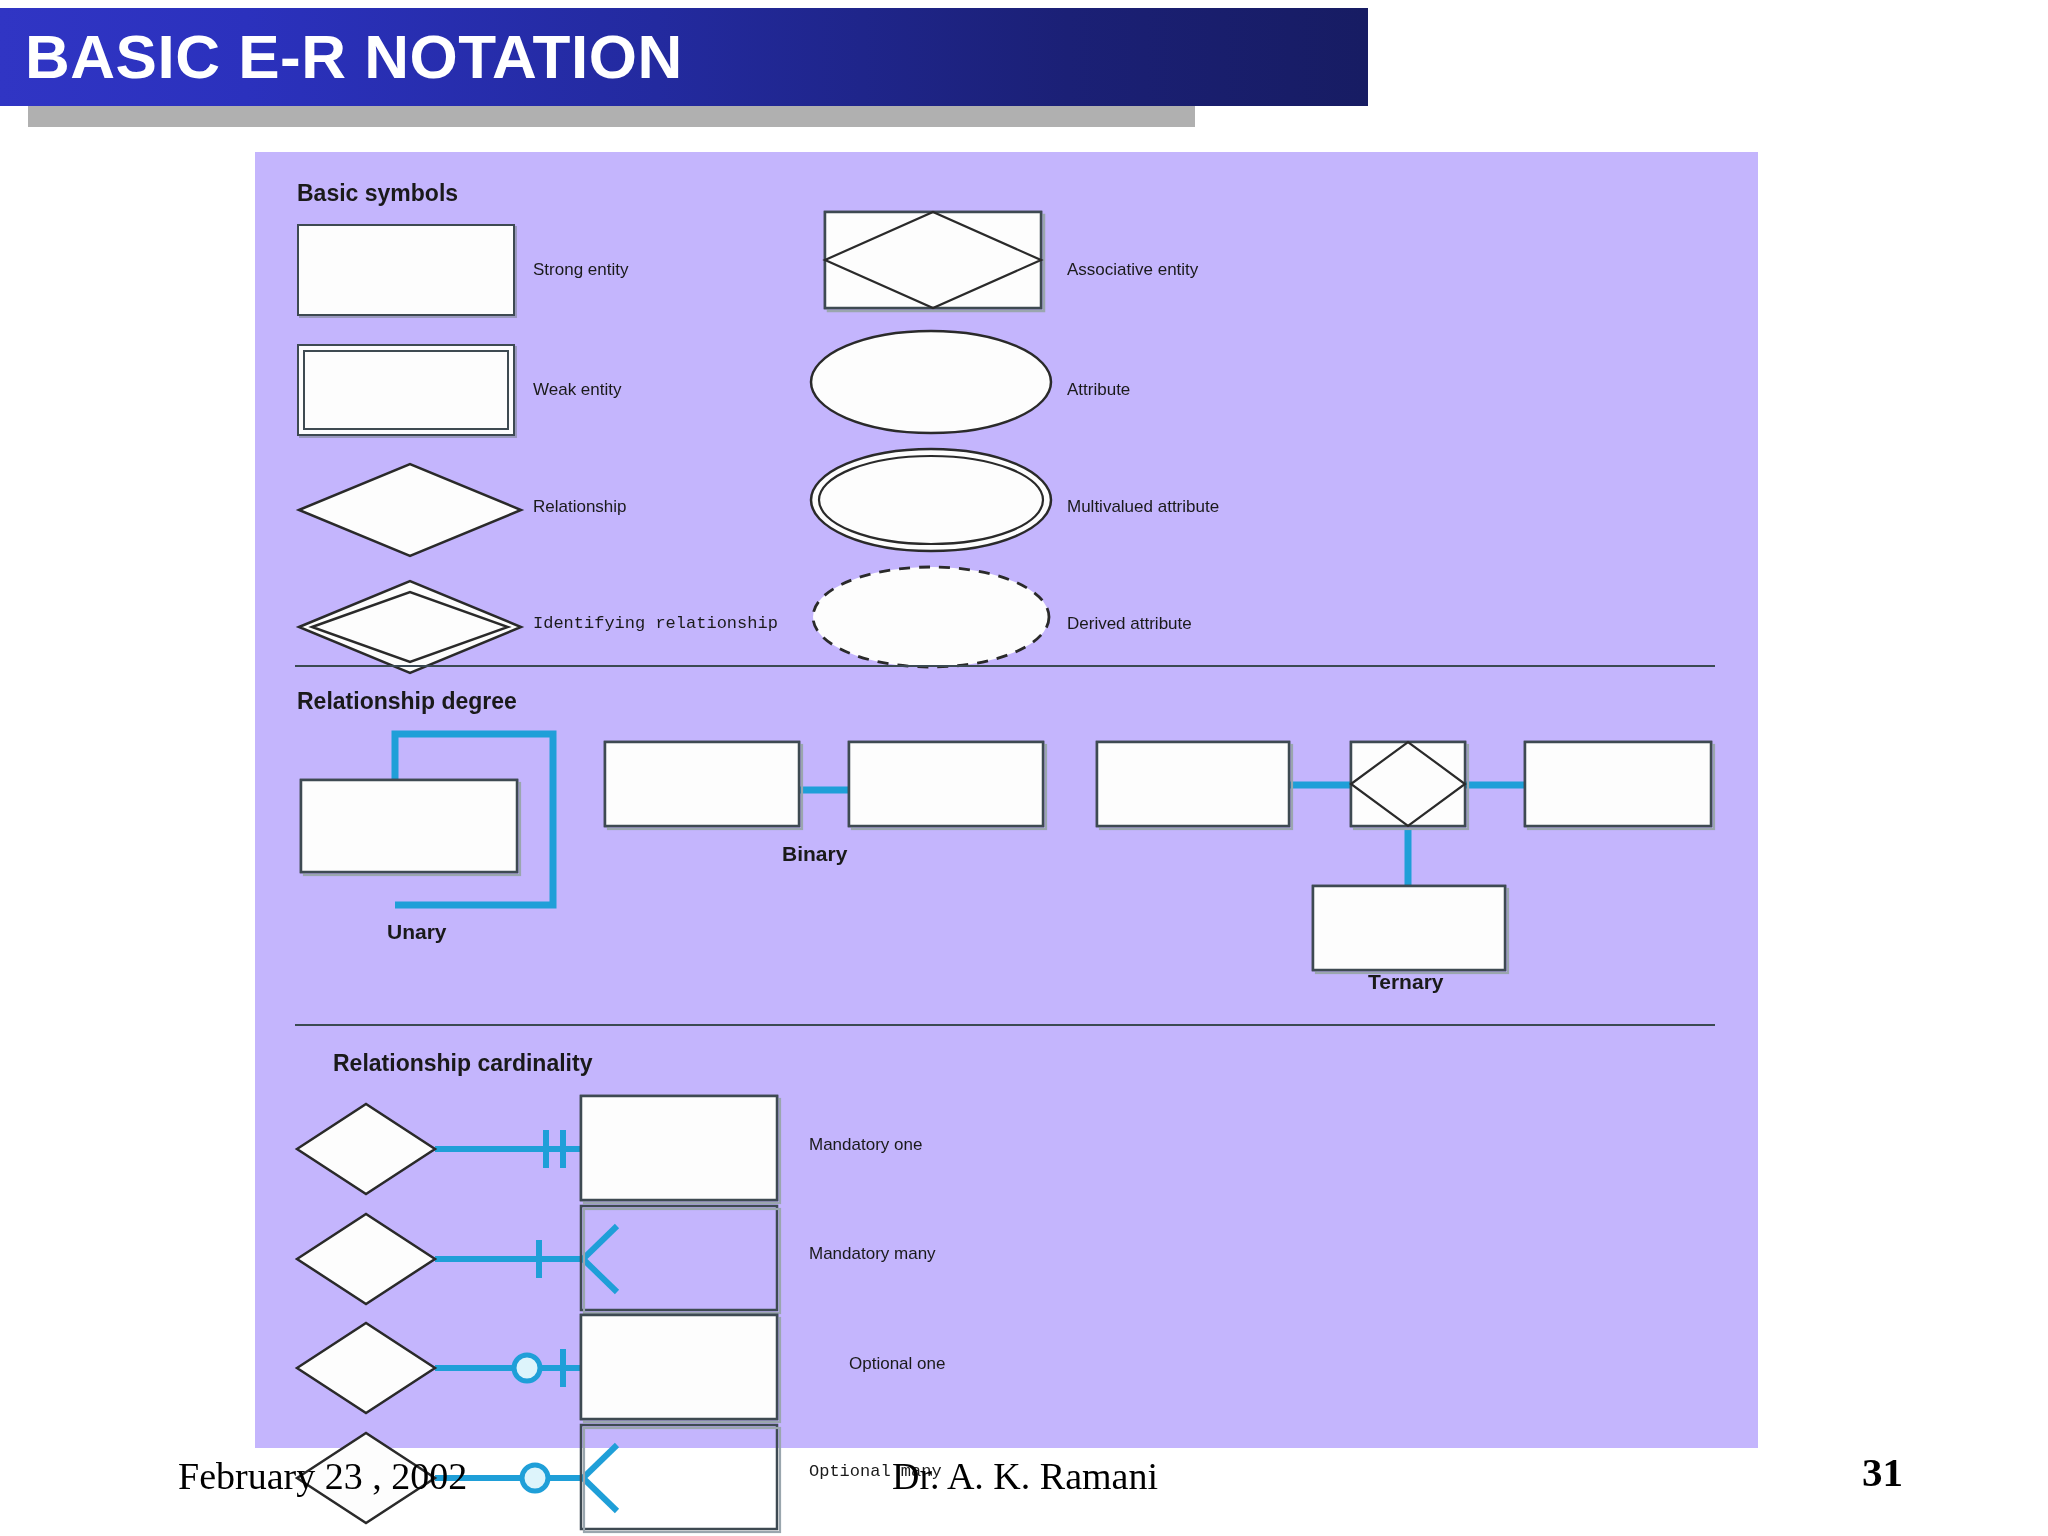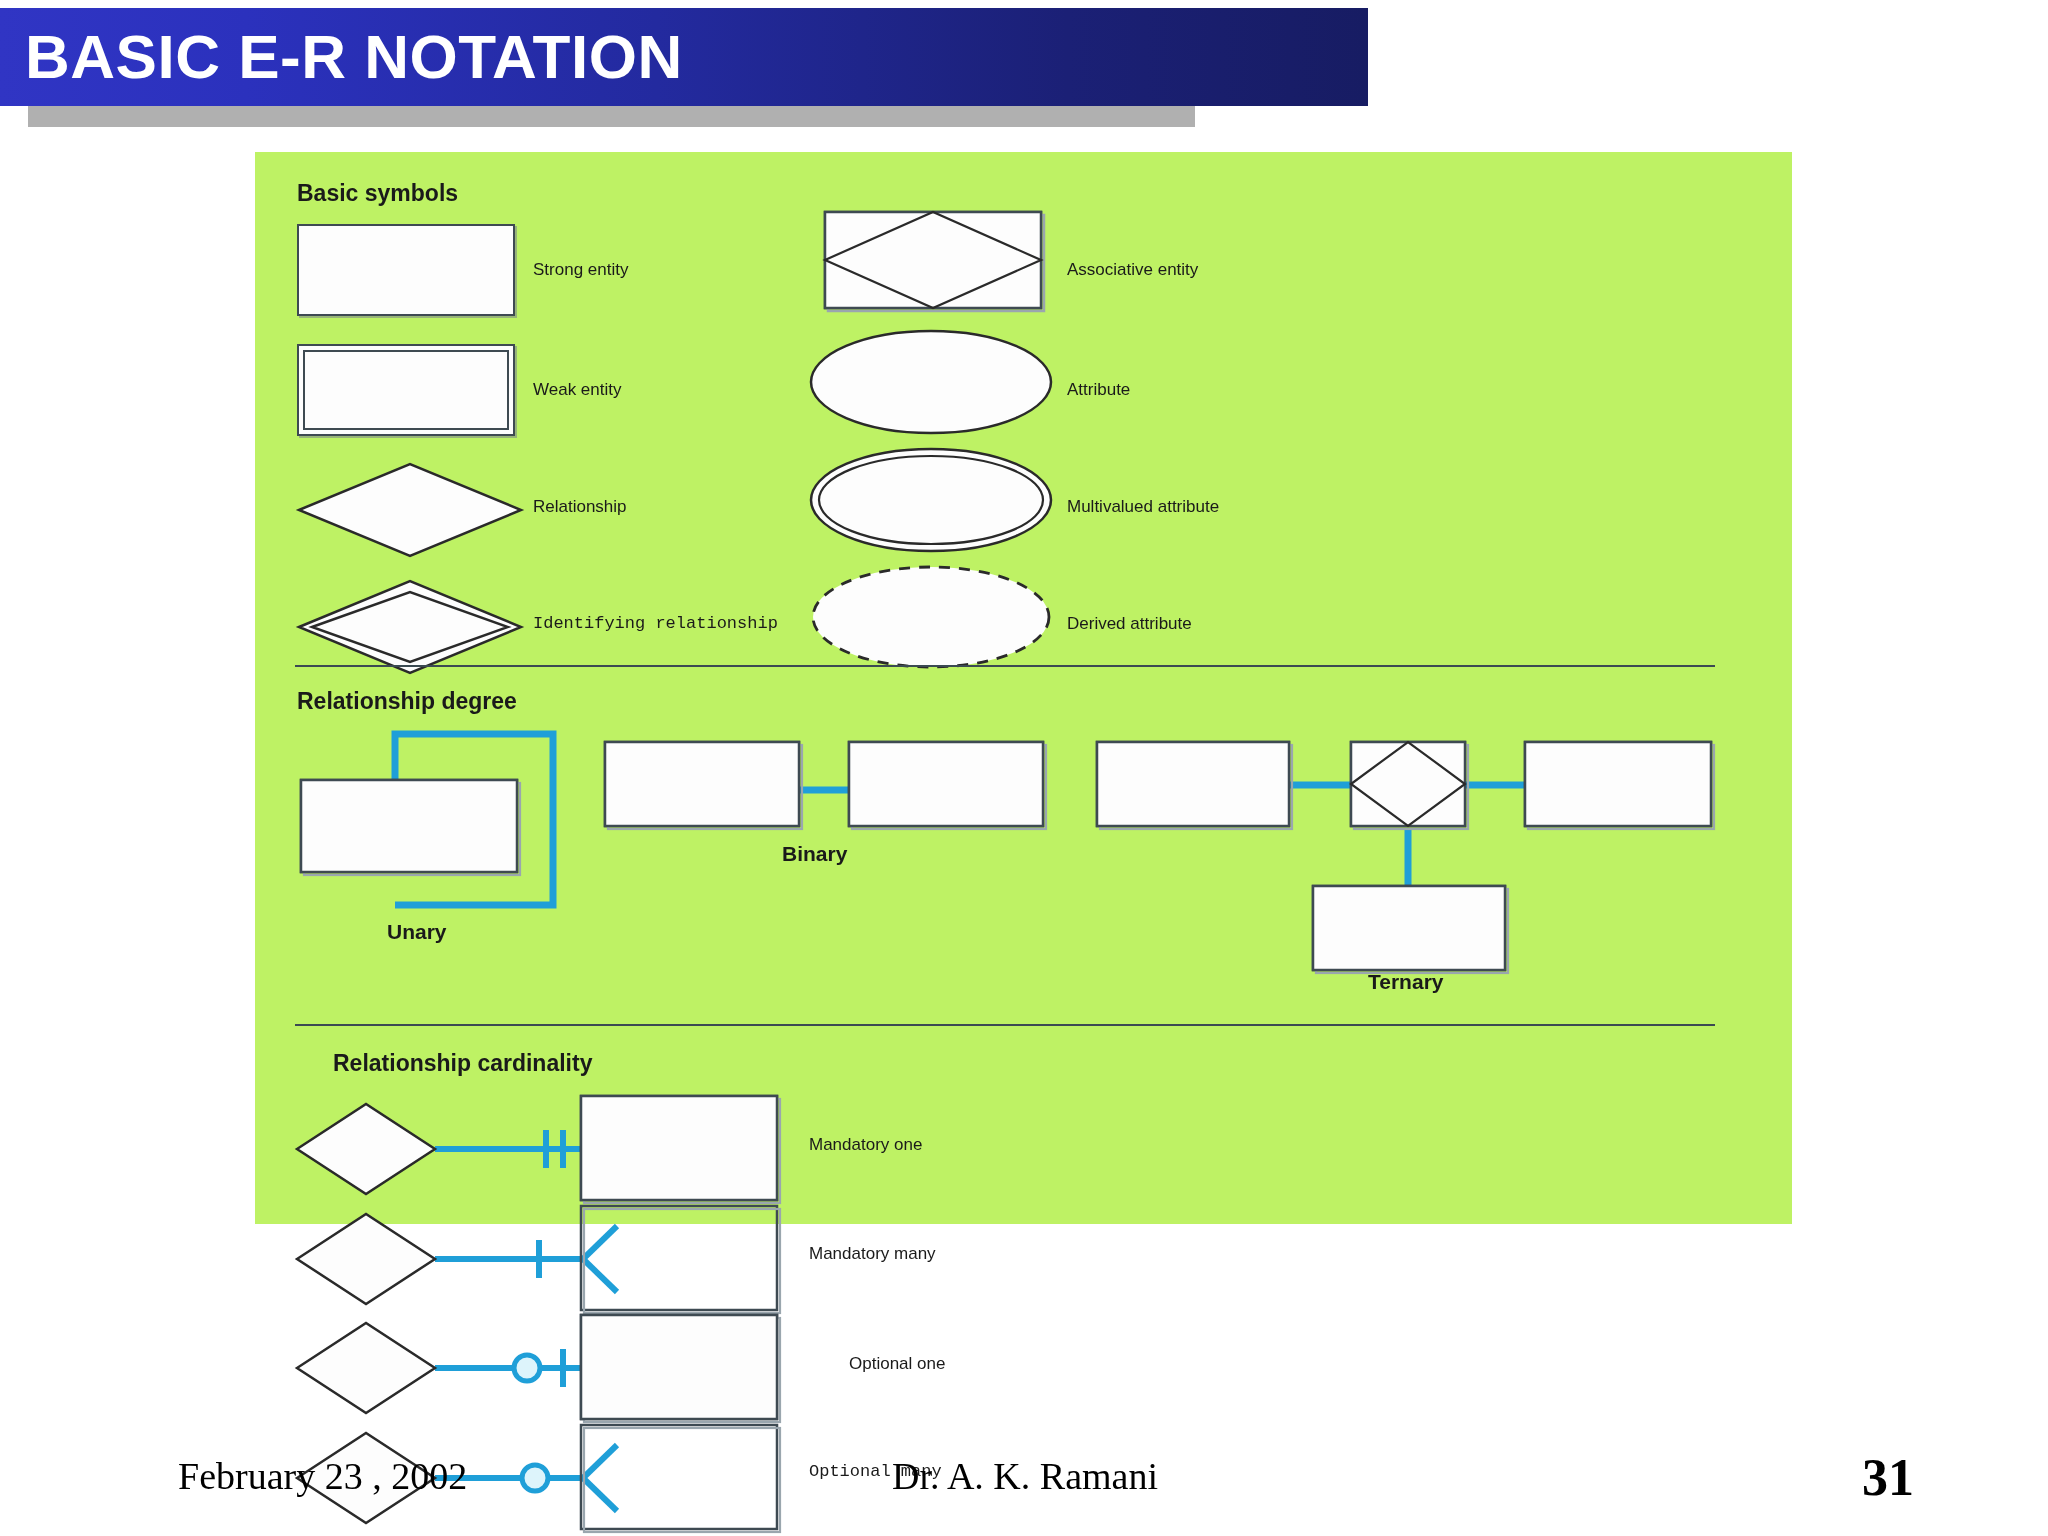--- a/index.html
+++ b/index.html
@@ -44,23 +44,22 @@
     white-space: nowrap;
     line-height: 74px;
   }
 
   
   #diagram-panel {
     position: absolute;
     left: 255px;
     top: 152px;
     width: 1503px;
-    height: 1072px;
-    background: #bef264;
-    padding-left: 34px;
+    height: 1296px;
+    background: #c4b5fd;
   }
 
   .sec-title {
     position: absolute;
     font-size: 23px;
     font-weight: bold;
     color: #1a1a1a;
     font-family: "Liberation Sans", sans-serif;
     white-space: nowrap;
   }
@@ -115,21 +114,21 @@
   .footer-text {
     position: absolute;
     font-family: "Liberation Serif", serif;
     font-size: 38px;
     color: #000000;
     white-space: nowrap;
   }
   #footer-page {
     position: absolute;
     font-family: "Liberation Serif", serif;
-    font-size: 52px;
+    font-size: 41px;
     font-weight: bold;
     color: #000000;
     white-space: nowrap;
   }
 </style>
 </head>
 <body>
 
 <div id="title-shadow"></div>
 <div id="title-banner">

